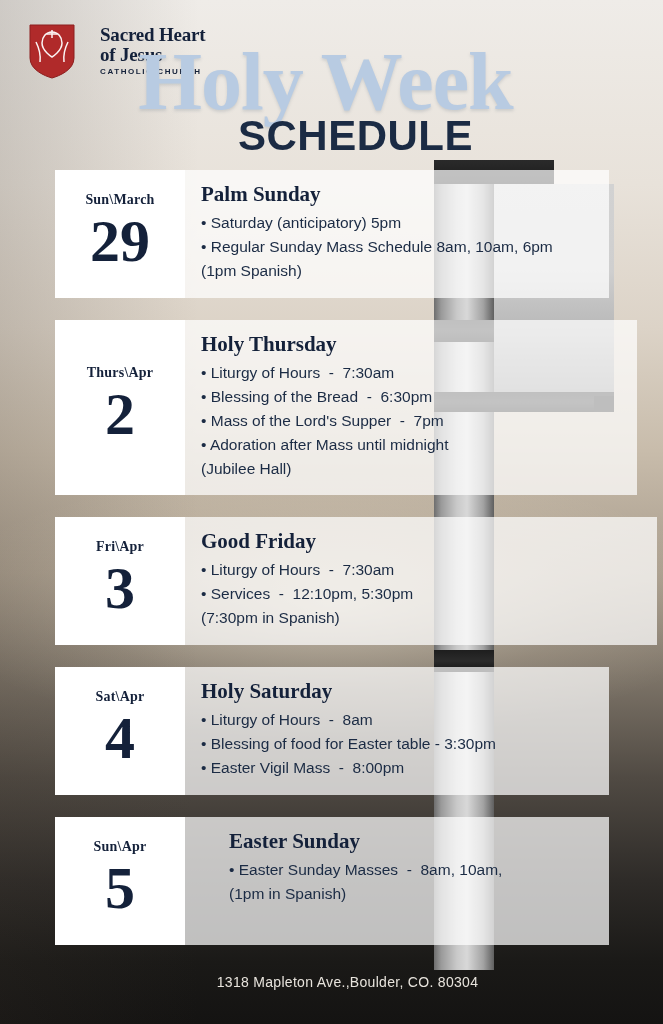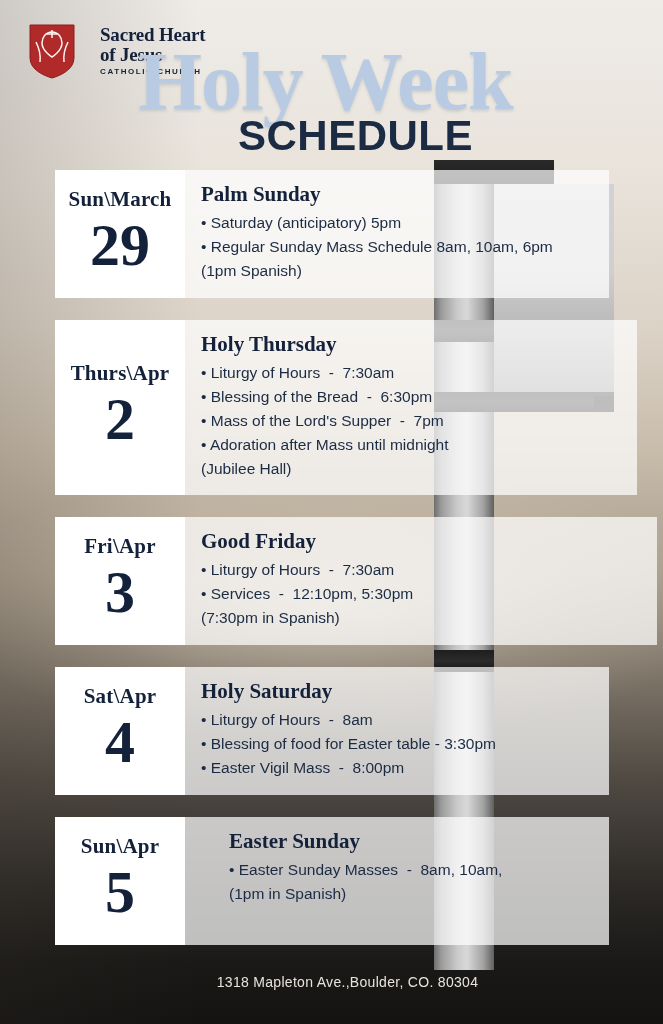--- a/index.html
+++ b/index.html
@@ -170,21 +170,21 @@
     display: flex;
     flex-direction: column;
     align-items: center;
     justify-content: center;
     flex: 0 0 auto;
     box-sizing: border-box;
     padding: 8px 4px 12px 4px;
   }
   .date-label {
     font-family: "Liberation Serif", serif;
-    font-size: 21px;
+    font-size: 14px;
     font-weight: bold;
     color: #14213a;
     letter-spacing: 0.2px;
   }
   .date-num {
     font-family: "Liberation Serif", serif;
     font-size: 60px;
     font-weight: bold;
     color: #14213a;
     line-height: 1.05;

